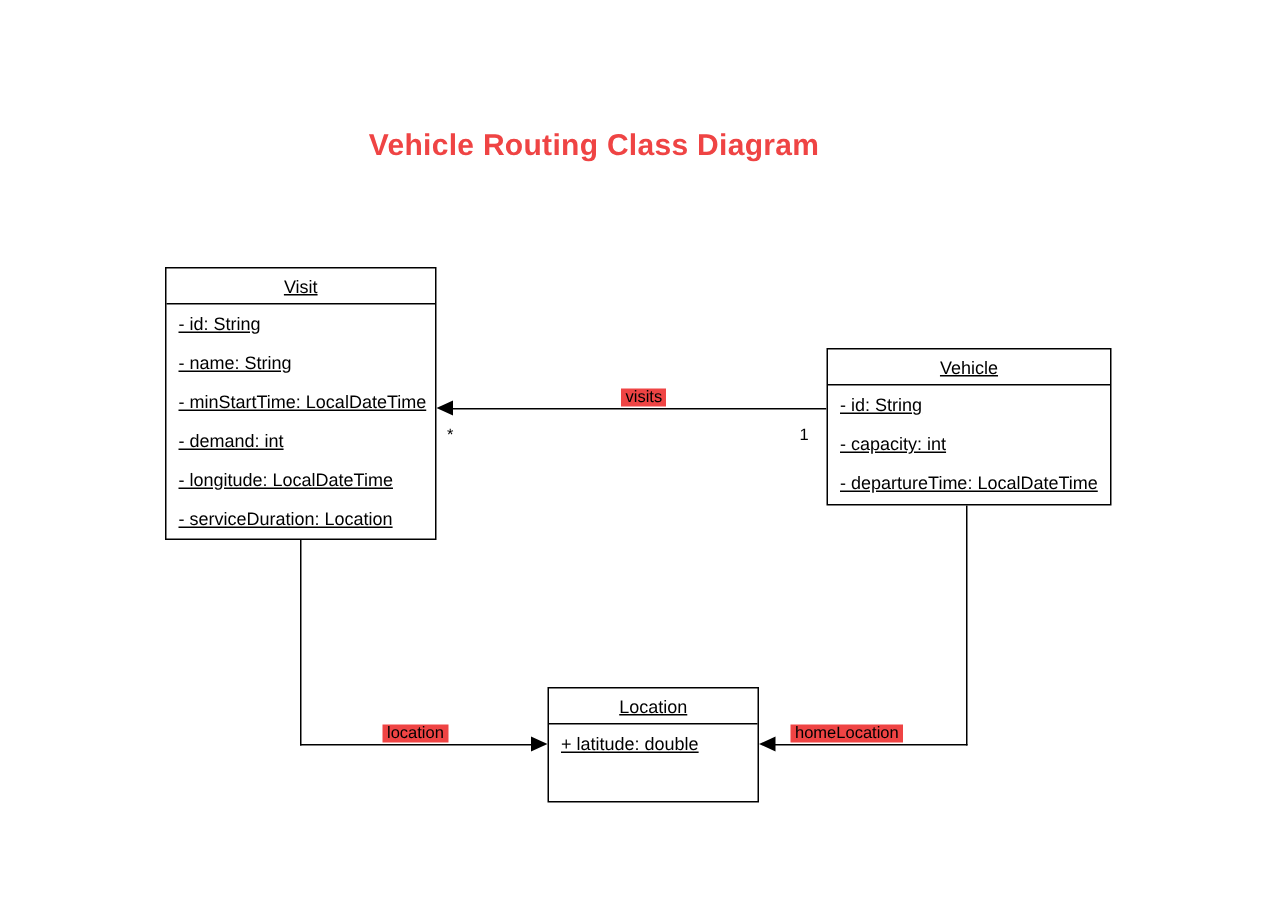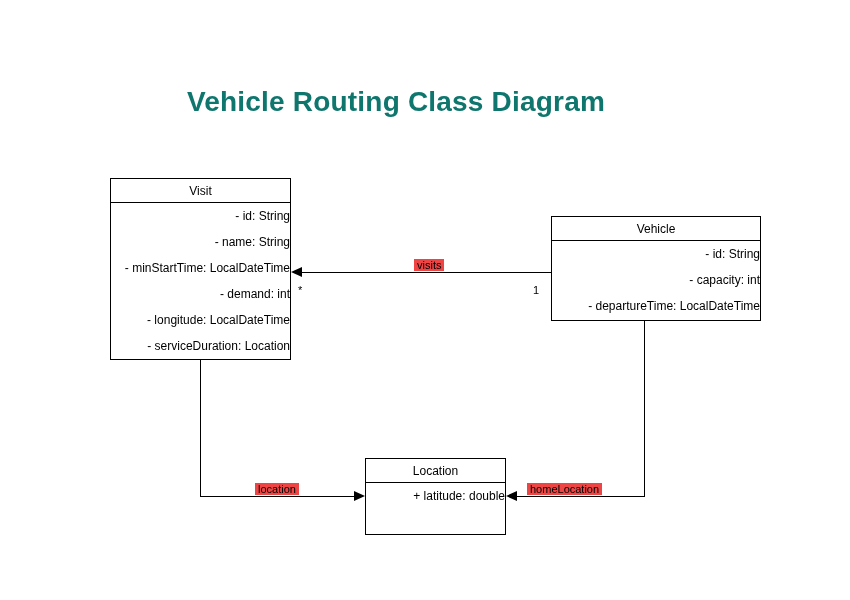--- a/index.html
+++ b/index.html
@@ -20,33 +20,34 @@
     overflow: hidden;
   }
 
   
   .diagram-title {
     position: absolute;
     left: 0;
     top: 86px;
     width: 792px;
     text-align: center;
-    font-size: 28px;
+    font-size: 20px;
     font-weight: bold;
     letter-spacing: 0.2px;
-    color: #0f766e;
+    color: #ef4444;
   }
 
   
   .uml-class {
     position: absolute;
     background: #ffffff;
     border: 1px solid #000000;
     box-sizing: border-box;
     z-index: 5;
+    text-decoration: underline;
   }
   .uml-class-name {
     height: 24px;
     line-height: 24px;
     text-align: center;
     font-size: 12px;
     border-bottom: 1px solid #000000;
     box-sizing: border-box;
     color: #000000;
   }
@@ -55,25 +56,24 @@
     margin: 0;
     list-style: none;
   }
   .uml-attr {
     font-size: 12px;
     line-height: 26px;
     height: 26px;
     padding-left: 8px;
     white-space: nowrap;
     color: #000000;
-    text-align: right;
   }
 
   #class-visit    { left: 110px; top: 178px; width: 181px; height: 182px; }
-  #class-vehicle  { left: 551px; top: 216px; width: 210px; height: 105px; }
+  #class-vehicle  { left: 551px; top: 232px; width: 190px; height: 105px; }
   #class-location { left: 365px; top: 458px; width: 141px; height: 77px; }
 
   
   .edge-line {
     position: absolute;
     background: #000000;
     z-index: 2;
   }
   .h-line { height: 1px; }
   .v-line { width: 1px; }

